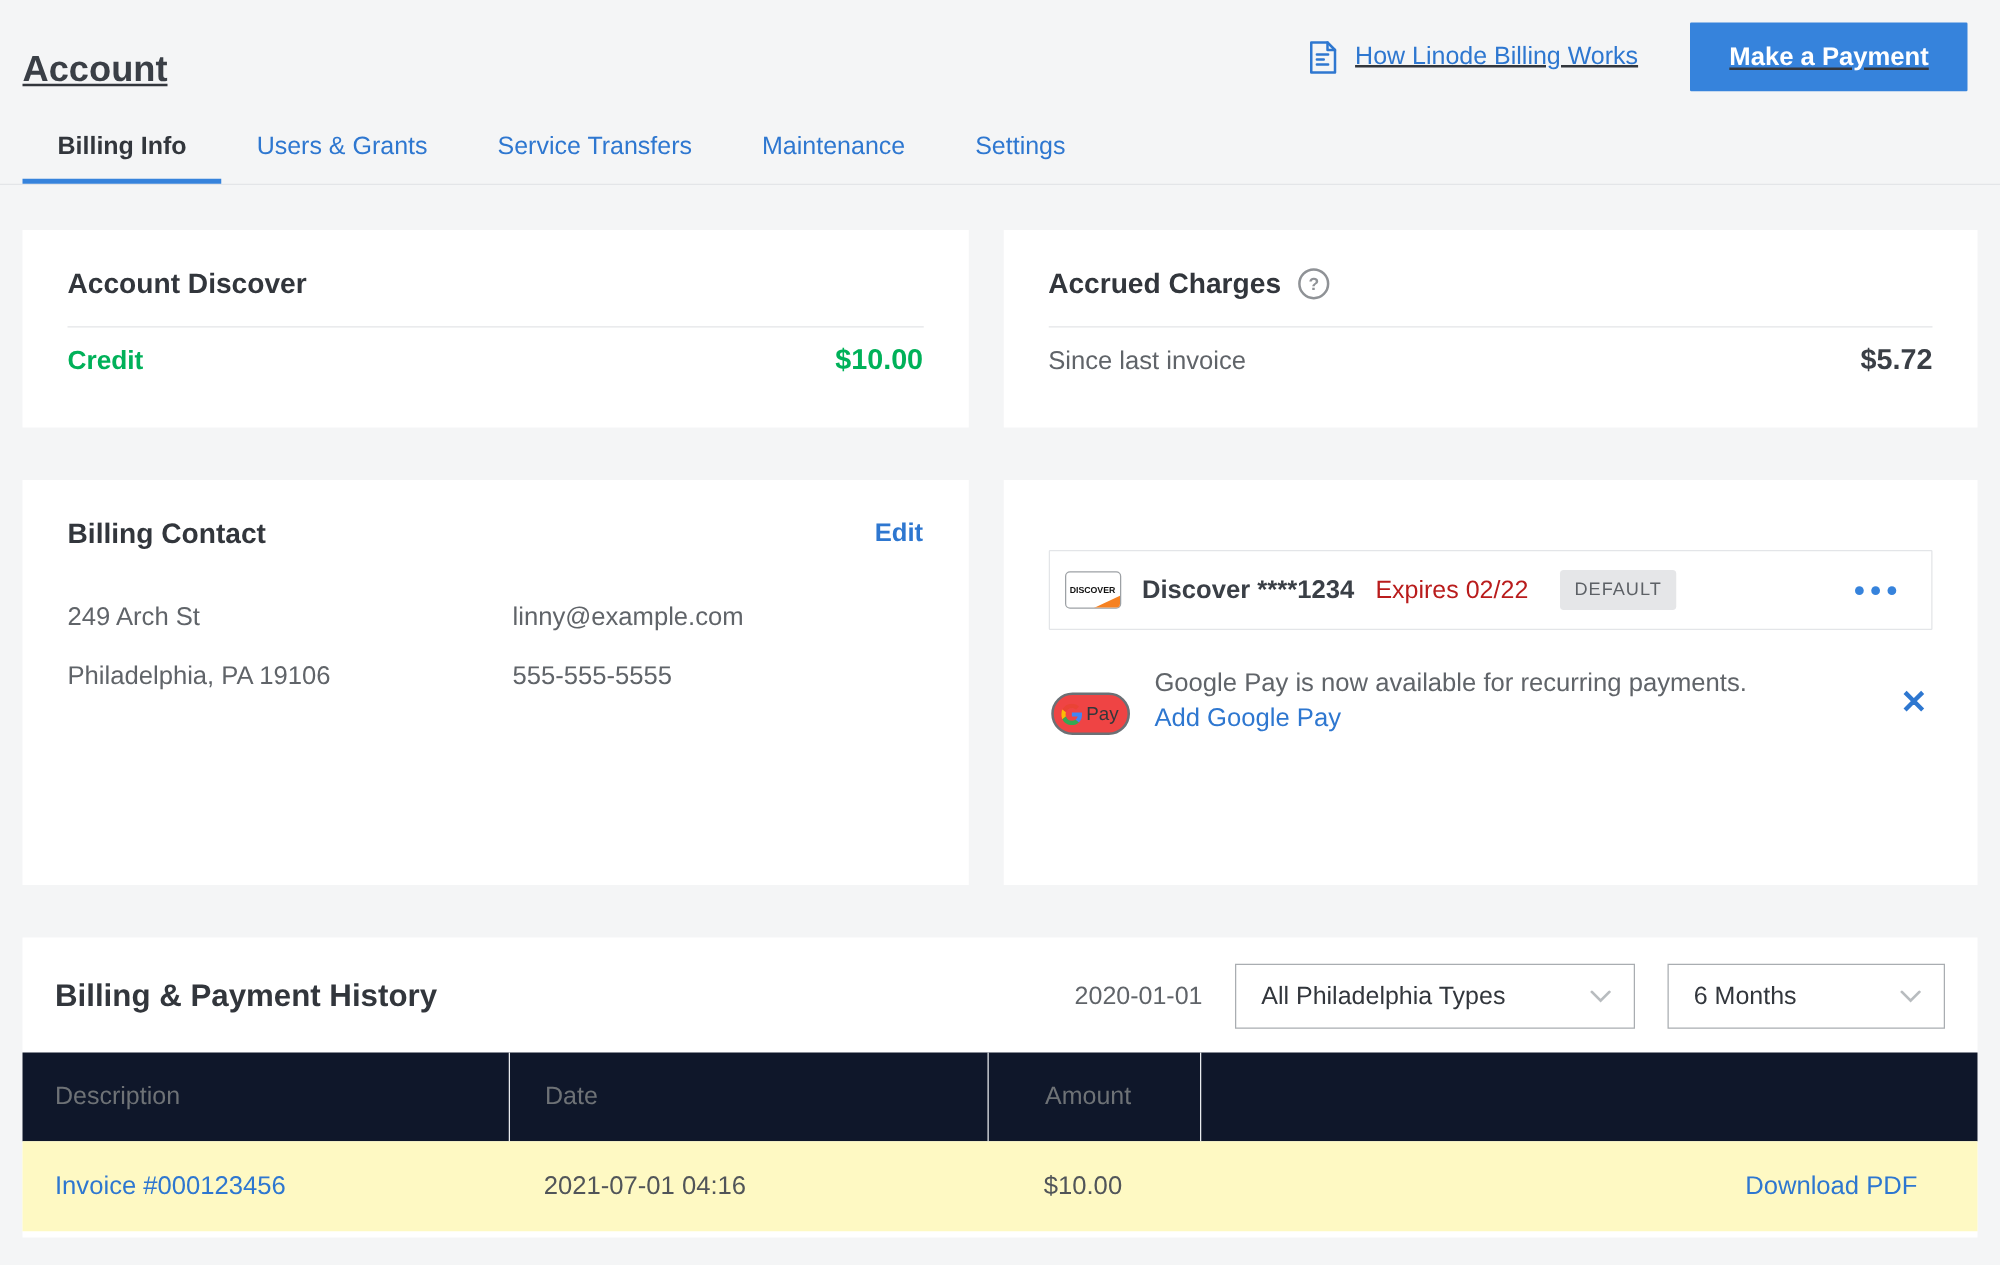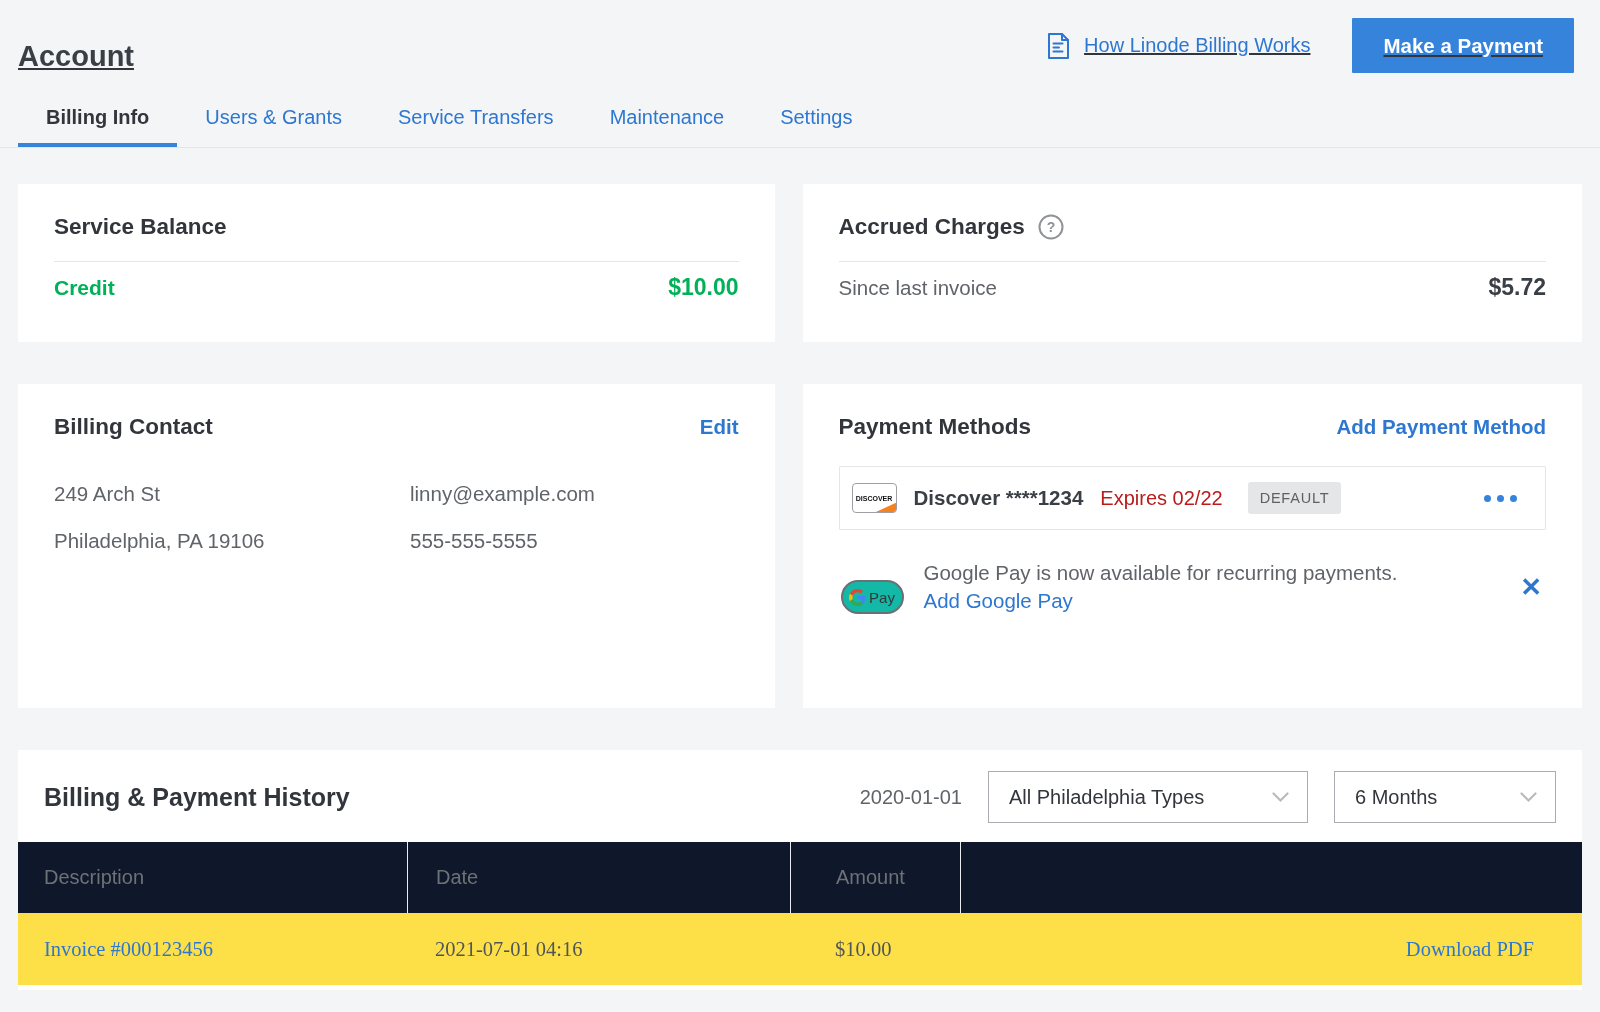--- a/index.html
+++ b/index.html
@@ -44,21 +44,21 @@
   .pm-row { margin-top:26px; border:1px solid #e3e5e8; border-radius:1px; height:64px; display:flex; align-items:center; gap:17px; padding:0 22px 0 12px; }
   .cc-icon { width:45px; height:30px; background:#fff; border:1px solid #9da1a5; border-radius:4px; position:relative; overflow:hidden; display:flex; align-items:center; justify-content:center; flex-shrink:0; }
   .cc-text { font-size:7px; font-weight:700; letter-spacing:0; color:#111; position:relative; z-index:2; }
   .cc-icon::after { content:""; position:absolute; right:-4px; bottom:-3px; width:30px; height:14px; background:#f68121; clip-path:polygon(0 100%,100% 0,100% 100%); }
   .pm-name { font-size:20.5px; font-weight:700; color:#3a3f46; }
   .pm-exp { font-size:20px; color:#b91c1c; }
   .chip { background:#e5e6e8; color:#5d6166; font-size:14.5px; letter-spacing:.8px; padding:8px 12px; border-radius:3px; margin-left:8px; }
   .dots { margin-left:auto; display:flex; gap:6px; cursor:pointer; padding:6px; }
   .dot { width:7px; height:7px; border-radius:50%; background:#3683dc; }
   .gpay-row { margin-top:30px; display:flex; align-items:center; gap:20px; padding-left:2px; }
-  .gpay-badge { width:63px; height:34px; border:2px solid #6b7075; border-radius:17px; display:flex; align-items:center; justify-content:center; gap:3px; flex-shrink:0; background:#14b8a6;margin-top:20px; }
+  .gpay-badge { width:63px; height:34px; border:2px solid #6b7075; border-radius:17px; display:flex; align-items:center; justify-content:center; gap:3px; flex-shrink:0; background:#ef4444;margin-top:20px; }
   .gpay-pay { font-size:15px; color:#33373b; }
   .gpay-texts { display:flex; flex-direction:column; gap:4px; font-size:20.5px; }
   .gpay-msg { color:#606469; }
   .gpay-link { font-size:20.5px; }
   .close-x { margin-left:auto; color:#2e77d0; font-size:26px; font-weight:700; cursor:pointer; line-height:1; padding:4px; }
   
   .history { background:#fff; height:240px; }
   .history-head { display:flex; justify-content:space-between; align-items:center; padding:21px 26px 19px 26px;gap:26px; }
   .history-title { margin:0; font-size:25px; font-weight:700; color:#32363c; }
   .filters { display:flex; align-items:center; gap:26px; }
@@ -67,21 +67,21 @@
   .select.types { width:320px; }
   .select.range { width:222px; }
   .thead, .trow { display:grid; grid-template-columns:389px 383px 170px 1fr; align-items:stretch; }
   .thead { background:#0f172a; height:71px; color:#6e7276; font-size:20px; }
   .th, .td { display:flex; align-items:center; }
   .th { border-left:1px solid #e9ebee; }
   .th:first-child { border-left:none; }
   .c-pad1 { padding-left:26px; }
   .c-pad2 { padding-left:28px; }
   .c-pad3 { padding-left:45px; }
-  .trow { height:72px; background:#fde047; font-size:20.5px;font-family:Liberation Serif, serif; }
+  .trow { height:72px; background:#fef9c3; font-size:20.5px; }
   .td.date, .td.amt { color:#515559; }
   .td.action { justify-content:flex-end; padding-right:48px; }
   
   .help-icon { cursor:pointer; }
 </style>
 </head>
 <body>
 
 <header class="hdr">
   <h1 class="page-title">Account</h1>
@@ -105,21 +105,21 @@
   <div class="tab">Users &amp; Grants</div>
   <div class="tab">Service Transfers</div>
   <div class="tab">Maintenance</div>
   <div class="tab">Settings</div>
 </nav>
 
 <main>
   <div class="grid">
 
     <section class="card stat">
-      <h2 class="card-title">Service Balance</h2>
+      <h2 class="card-title">Account Discover</h2>
       <div class="divider"></div>
       <div class="stat-row">
         <span class="green-label">Credit</span>
         <span class="green-amount">$10.00</span>
       </div>
     </section>
 
     <section class="card stat">
       <h2 class="card-title">
         <span>Accrued Charges</span>
@@ -151,24 +151,20 @@
           <span>Philadelphia, PA 19106</span>
         </div>
         <div class="contact-col">
           <span>linny@example.com</span>
           <span>555-555-5555</span>
         </div>
       </div>
     </section>
 
     <section class="card tall">
-      <div class="card-head">
-        <h2 class="card-title">Payment Methods</h2>
-        <a class="link bold">Add Payment Method</a>
-      </div>
 
       <div class="pm-row">
         <span class="cc-icon">
           <span class="cc-text">DISCOVER</span>
         </span>
         <span class="pm-name">Discover ****1234</span>
         <span class="pm-exp">Expires 02/22</span>
         <span class="chip">DEFAULT</span>
         <span class="dots">
           <span class="dot"></span>

